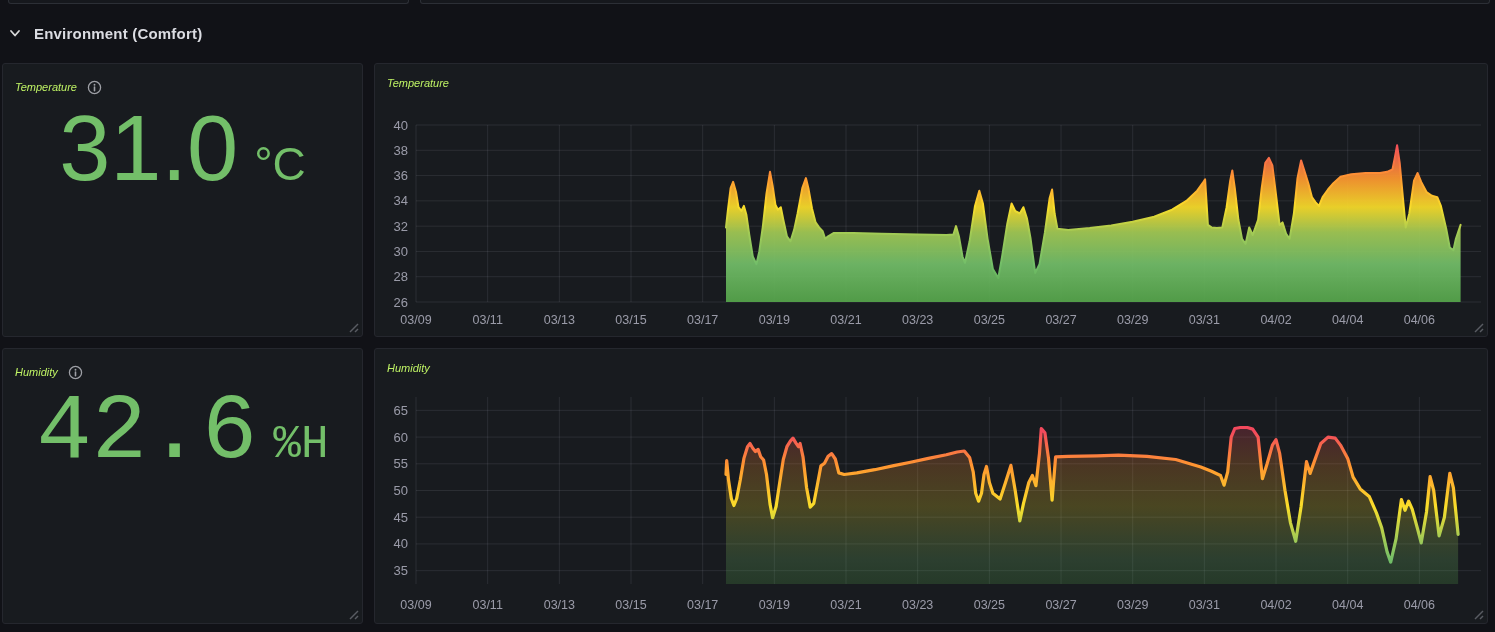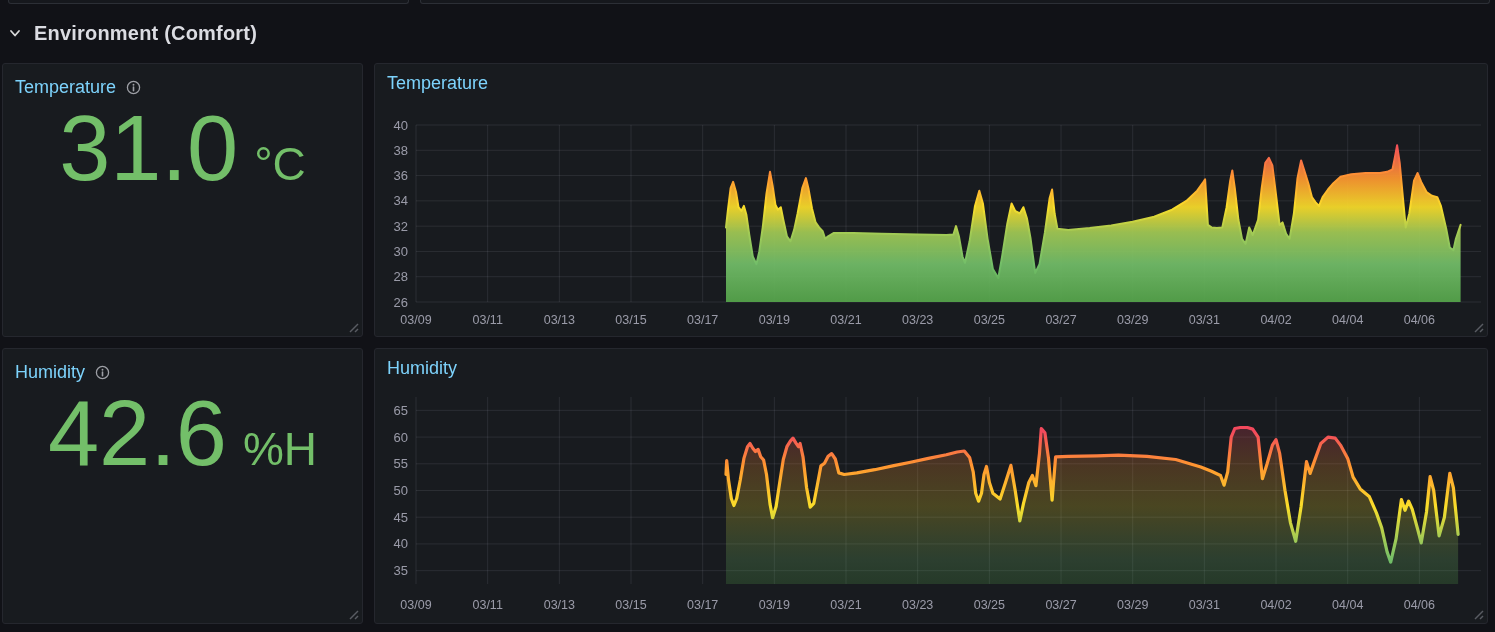--- a/index.html
+++ b/index.html
@@ -11,32 +11,32 @@
   }
   .top-edge{
     position:absolute;top:-3px;height:6px;background:#16181d;
     border:1px solid #2c2f36;border-top:none;border-radius:0 0 3px 3px;
   }
   .row-header{
     position:absolute;left:8px;top:18px;height:30px;
     display:flex;align-items:center;gap:12px;cursor:pointer;
   }
   .row-title{
-    color:#dbdce2;font-size:20px;font-weight:700;letter-spacing:.2px;
+    color:#dbdce2;font-size:15px;font-weight:700;letter-spacing:.2px;
   }
   .panel{
     position:absolute;background:#181b1f;border:1px solid #25272e;
     border-radius:3px;box-sizing:border-box;
   }
   .panel-header{
     display:flex;align-items:center;gap:10px;
     padding:9px 12px 0 12px;height:28px;
   }
   .panel-title{
-    color:#7dd3fc;font-size:18px;font-weight:500;cursor:pointer;
+    color:#bef264;font-size:11px;font-weight:500;cursor:pointer;font-style:italic;
   }
   .stat-body{
     position:absolute;left:0;right:0;top:38px;bottom:10px;
     display:flex;align-items:flex-start;justify-content:center;
   }
   .stat-line{display:flex;align-items:baseline;gap:16px;}
   .stat-value{font-size:92px;font-weight:500;line-height:1;}
   .stat-unit{font-size:46px;font-weight:500;line-height:1;}
   .chart-mount{position:absolute;inset:0;}
   .chart-mount svg{display:block;}
@@ -166,21 +166,21 @@
     <span class="panel-title">Humidity</span>
     <span style="display:flex;">
       <svg width="15" height="15" viewBox="0 0 15 15">
           <circle cx="7.5" cy="7.5" r="6.1" fill="none" stroke="#9d9fa5" stroke-width="1.3"></circle>
           <circle cx="7.5" cy="4.7" r="0.95" fill="#9d9fa5"></circle>
           <line x1="7.5" y1="7" x2="7.5" y2="10.7" stroke="#9d9fa5" stroke-width="1.6" stroke-linecap="round"></line>
         </svg>
     </span>
   </div>
   <div class="stat-body">
-    <div class="stat-line" style="color:#73bf69;">
+    <div class="stat-line" style="color:#73bf69;font-family:Liberation Mono, monospace;">
       <span class="stat-value">42.6</span>
       <span class="stat-unit">%H</span>
     </div>
   </div>
   <span class="resize-handle">
     <svg width="14" height="14" viewBox="0 0 14 14">
         <line x1="12" y1="4" x2="4" y2="12" stroke="#7d8087" stroke-width="1.4"></line>
         <line x1="12" y1="9" x2="9" y2="12" stroke="#7d8087" stroke-width="1.4"></line>
       </svg>
   </span>

